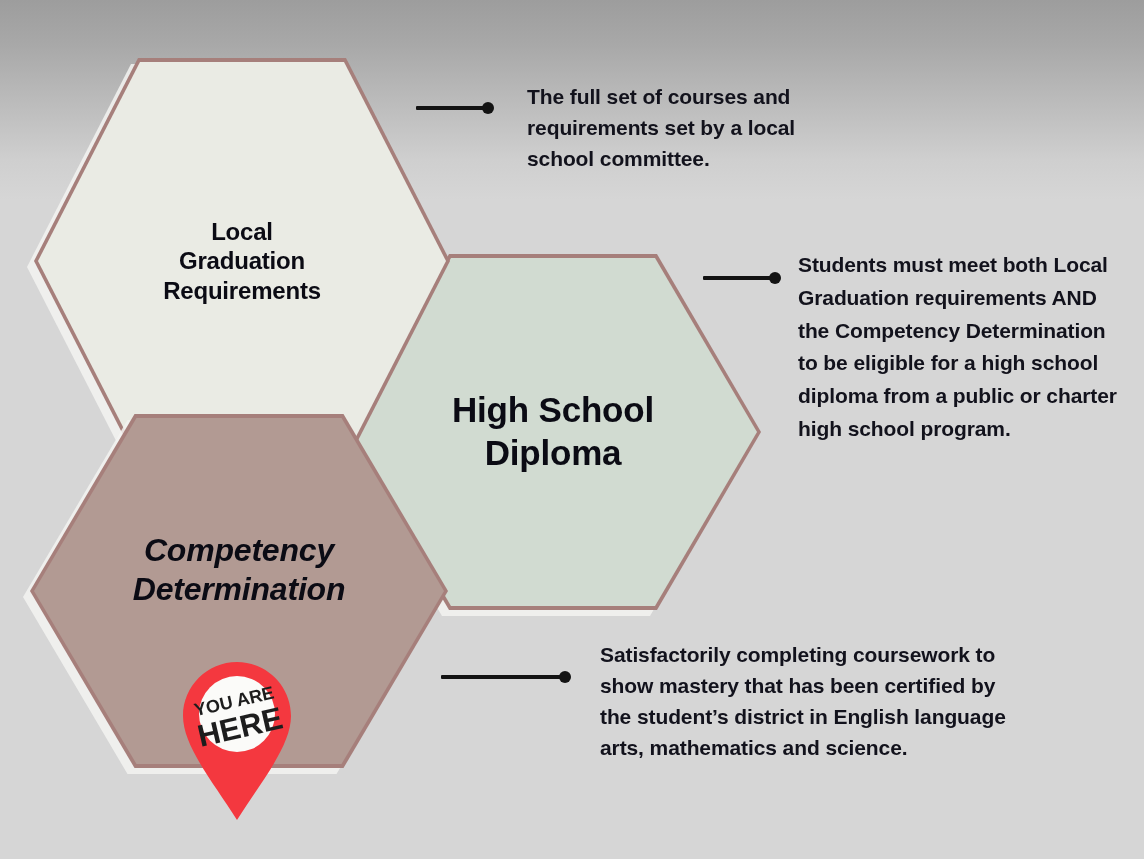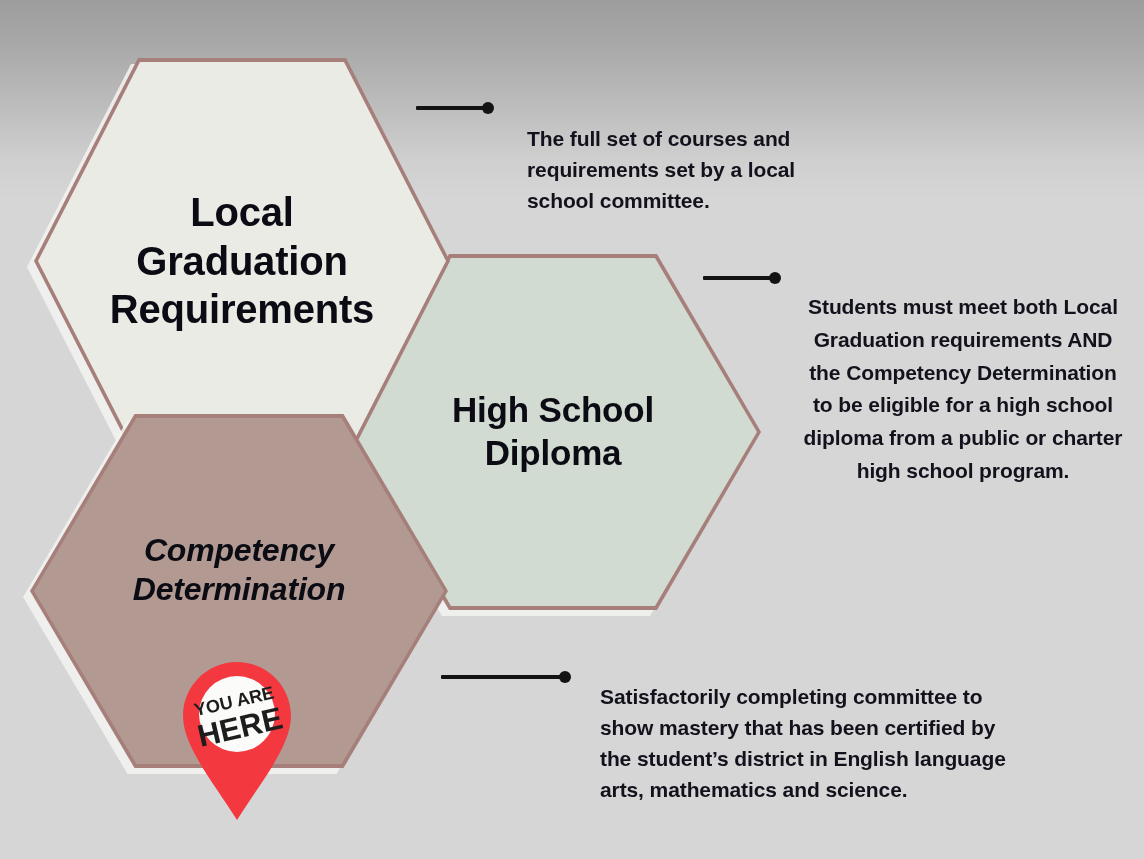--- a/index.html
+++ b/index.html
@@ -57,21 +57,21 @@
     font-weight: bold;
     line-height: 1.22;
     letter-spacing: -0.2px;
     white-space: pre-line;
     padding: 0 9%;
     box-sizing: border-box;
   }
 
   #hex-local    { left: 34px;  top: 58px;  width: 416px; height: 406px; z-index: 4; }
   #hex-local    .hex-fill { background: #eaebe4; }
-  #hex-local    .hex-label { font-size: 40px; }
+  #hex-local    .hex-label { font-size: 24px; }
 
   #hex-diploma  { left: 345px; top: 254px; width: 416px; height: 356px; z-index: 3; }
   #hex-diploma  .hex-fill { background: #d1dbd1; }
   #hex-diploma  .hex-label { font-size: 35px; }
 
   #hex-comp     { left: 30px;  top: 414px; width: 418px; height: 354px; z-index: 5; font-style: italic; }
   #hex-comp     .hex-fill { background: #b29a93; }
   #hex-comp     .hex-label { font-size: 32px; align-items: flex-start; padding-top: 28%; }
 
   
@@ -102,24 +102,23 @@
   #conn-3 .line { width: 120px; }
   #conn-3 .dot  { left: 118px; }
 
   
   .callout {
     position: absolute;
     z-index: 8;
     color: #12121c;
     font-weight: bold;
     letter-spacing: -0.1px;
-    margin-top: 42px;
   }
   #callout-1 { left: 527px; top: 81px;  width: 330px; font-size: 21px; line-height: 1.48; }
-  #callout-2 { left: 798px; top: 249px; width: 330px; font-size: 21px; line-height: 1.56; text-align: center; }
+  #callout-2 { left: 798px; top: 249px; width: 330px; font-size: 21px; line-height: 1.56; }
   #callout-3 { left: 600px; top: 639px; width: 410px; font-size: 21px; line-height: 1.48; }
 
   
   #pin {
     position: absolute;
     left: 183px; top: 662px;
     width: 108px; height: 158px;
     z-index: 9;
   }
   #pin svg { display: block; width: 108px; height: 158px; }
@@ -171,21 +170,21 @@
     <div class="dot"></div>
   </div>
 
   <div class="connector" id="conn-3">
     <div class="line"></div>
     <div class="dot"></div>
   </div>
 
   <div class="callout" id="callout-1">The full set of courses and requirements set by a local school committee.</div>
   <div class="callout" id="callout-2">Students must meet both Local Graduation requirements AND the Competency Determination to be eligible for a high school diploma from a public or charter high school program.</div>
-  <div class="callout" id="callout-3">Satisfactorily completing committee to show mastery that has been certified by the student’s district in English language arts, mathematics and science.</div>
+  <div class="callout" id="callout-3">Satisfactorily completing coursework to show mastery that has been certified by the student’s district in English language arts, mathematics and science.</div>
 
   <div id="pin">
     <svg viewBox="0 0 108 158" xmlns="http://www.w3.org/2000/svg">
       <path d="M54 0 C24.2 0 0 24.2 0 54 C0 84 30 120 54 158 C78 120 108 84 108 54 C108 24.2 83.8 0 54 0 Z" fill="#f4383f"></path>
       <circle cx="54" cy="52" r="38" fill="#fbfbf9"></circle>
       <g transform="rotate(-13 54 52)">
         <text class="pin-text-top" x="54" y="45" text-anchor="middle" font-size="18">YOU ARE</text>
         <text class="pin-text-bot" x="54" y="76" text-anchor="middle" font-size="31">HERE</text>
       </g>
     </svg>

